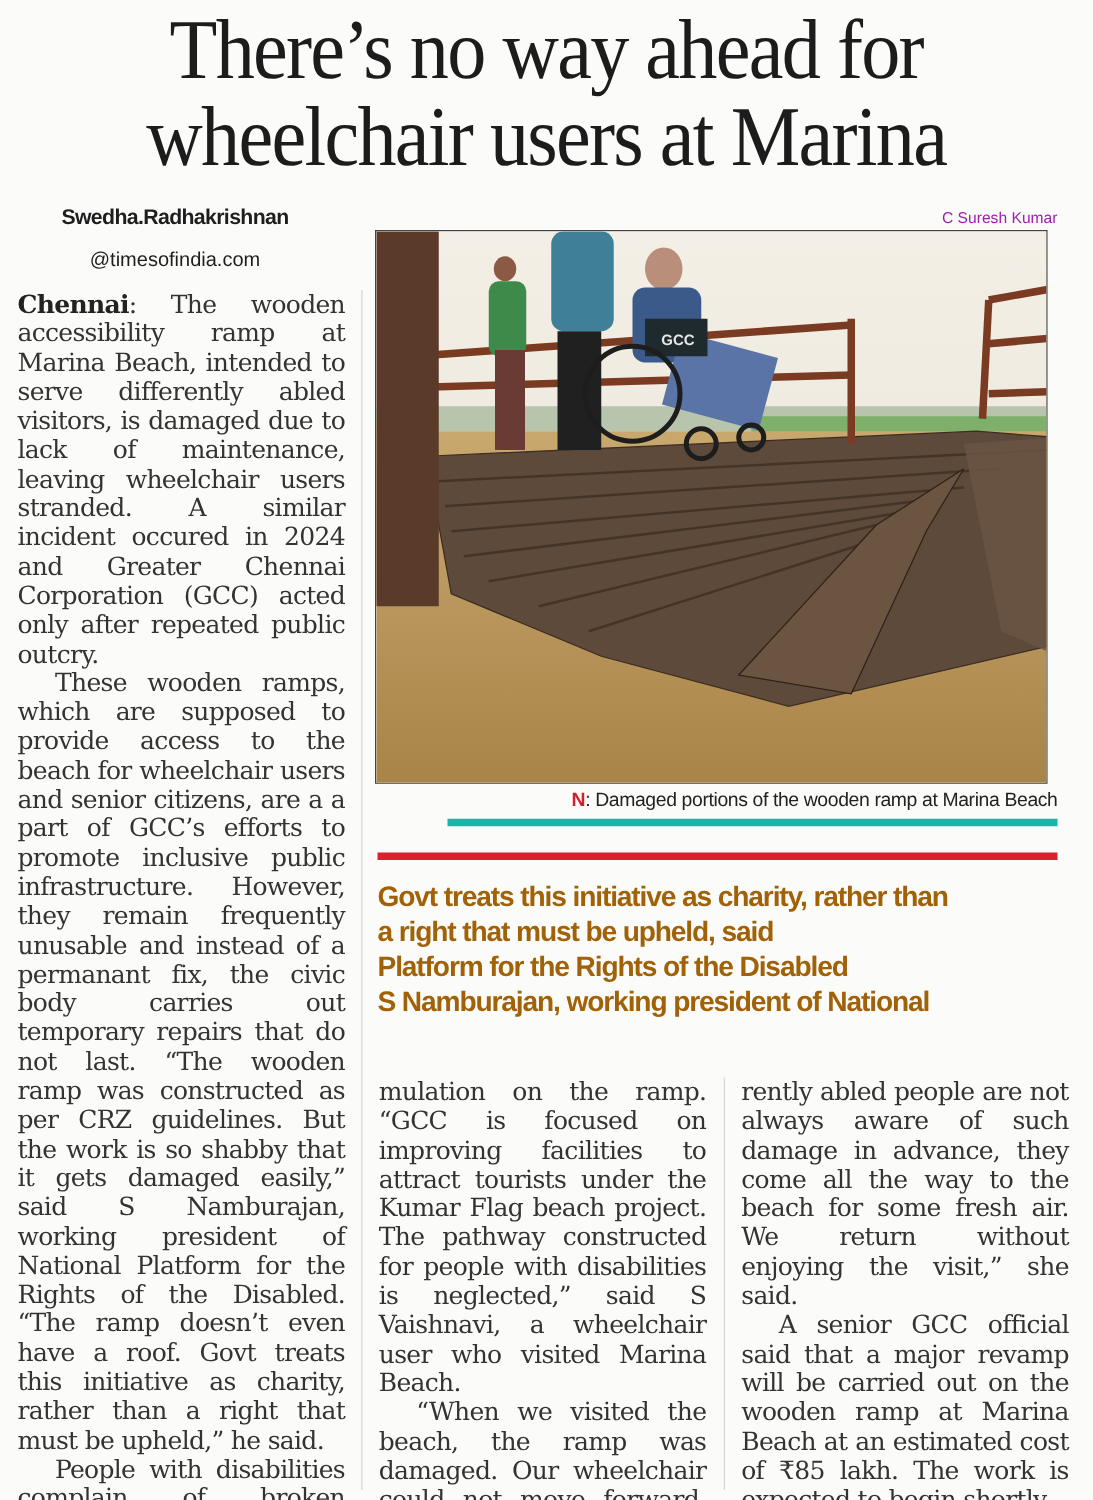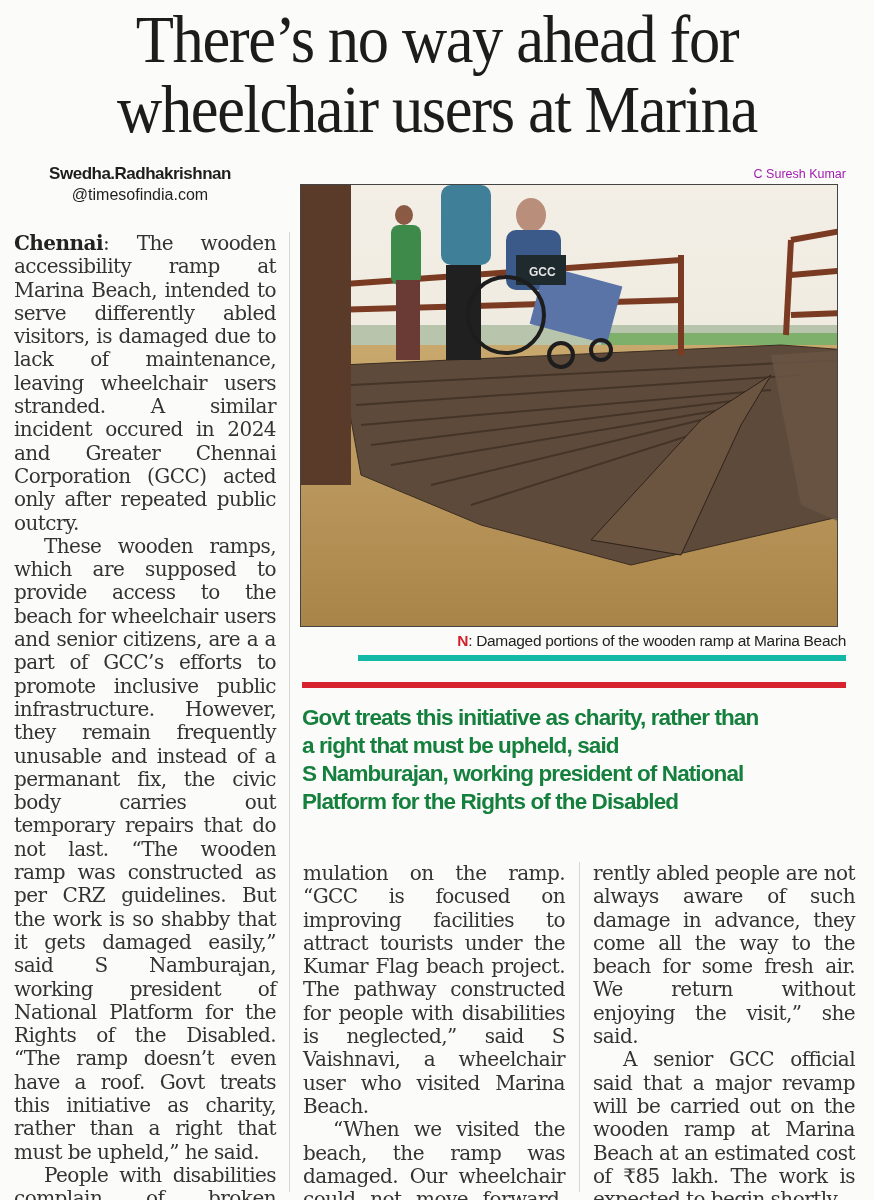--- a/index.html
+++ b/index.html
@@ -9,21 +9,21 @@
   .headline {
     position: absolute; left: 0; top: 4px; width: 874px;
     font-family: "Liberation Serif", "DejaVu Serif", serif;
     font-size: 68px; line-height: 70px; text-align: center;
     color: #1c1c1c; letter-spacing: -1.5px; transform: scaleX(0.92); transform-origin: center top;
   }
   .headline div { white-space: nowrap; }
 
   .byline { position: absolute; left: 20px; top: 164px; width: 240px; text-align: center; }
   .byline .name { font-family: "Liberation Sans", "DejaVu Sans", sans-serif; font-weight: bold; font-size: 17px; color: #1e1e1e; letter-spacing: -0.5px; }
-  .byline .org { font-family: "Liberation Sans", "DejaVu Sans", sans-serif; font-size: 16px; color: #1e1e1e; margin-top: 2px; }
+  .byline .org { font-family: "Liberation Sans", "DejaVu Sans", sans-serif; font-size: 16px; color: #1e1e1e; margin-top: 16px; }
 
   .body-col {
     position: absolute; width: 262px;
     font-family: "DejaVu Serif", "Liberation Serif", serif;
     font-size: 20px; line-height: 23.3px; color: #333; text-align: justify;
     letter-spacing: -0.55px;
   }
   .body-col p { margin: 0; }
   .body-col p.indent { text-indent: 30px; }
   .col1 { left: 14px; top: 232px; }
@@ -48,21 +48,21 @@
     text-align: right; padding-bottom: 5px; border-bottom: 6px solid #14b8a6; white-space: nowrap;
     letter-spacing: -0.3px;
   }
   .caption .tag { color: #d11f2b; font-weight: bold; }
 
   .red-rule { position: absolute; left: 302px; top: 682px; width: 544px; height: 6px; background: #d6232d; }
 
   .pullquote {
     position: absolute; left: 302px; top: 704px; width: 560px;
     font-family: "Liberation Sans", "DejaVu Sans", sans-serif; font-weight: bold;
-    font-size: 22.5px; line-height: 28px; color: #15803d; letter-spacing: -0.9px;
+    font-size: 22.5px; line-height: 28px; color: #a16207; letter-spacing: -0.9px;
   }
   .pullquote div { white-space: nowrap; }
 
   .col-rule { position: absolute; width: 1px; background: #d8d6d0; }
 </style>
 </head>
 <body>
 
 <div class="headline">
   <div>There’s no way ahead for</div>
@@ -145,22 +145,22 @@
 
 <div class="caption">
   <span class="tag">N</span><span>: Damaged portions of the wooden ramp at Marina Beach</span>
 </div>
 
 <div class="red-rule"></div>
 
 <div class="pullquote">
   <div>Govt treats this initiative as charity, rather than</div>
   <div>a right that must be upheld, said</div>
+  <div>Platform for the Rights of the Disabled</div>
   <div>S Namburajan, working president of National</div>
-  <div>Platform for the Rights of the Disabled</div>
 </div>
 
 <div class="body-col col2">
   <p>mulation on the ramp. “GCC is focused on improving facilities to attract tourists under the Kumar Flag beach project. The pathway constructed for people with disabilities is neglected,” said S Vaishnavi, a wheelchair user who visited Marina Beach.</p>
   <p class="indent">“When we visited the beach, the ramp was damaged. Our wheelchair could not move forward. Diffe-</p>
 </div>
 
 <div class="col-rule" style="left:579px; top:862px; height:330px;"></div>
 
 <div class="body-col col3">

